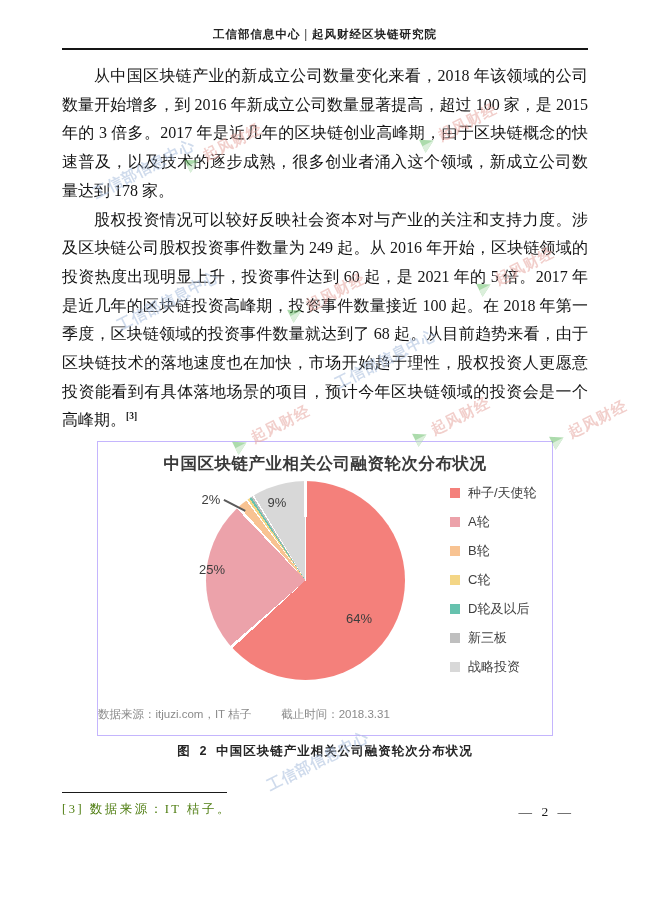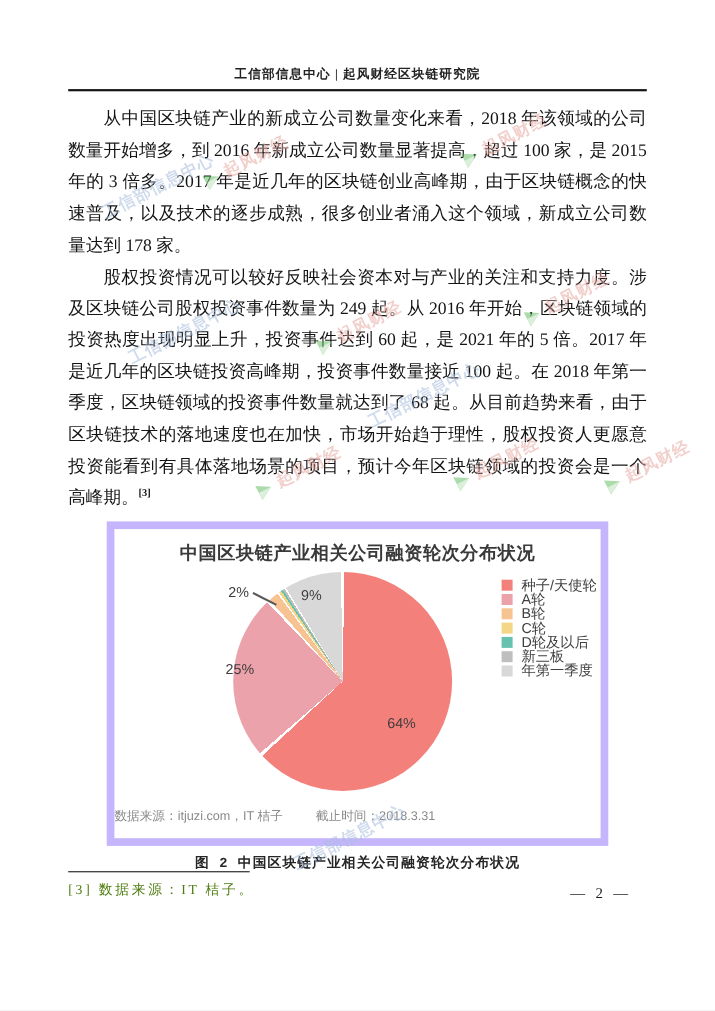--- a/index.html
+++ b/index.html
@@ -3,35 +3,35 @@
 <meta charset="utf-8">
 <style>
   * { margin:0; padding:0; box-sizing:border-box; }
   html,body { background:#888; }
   .page {
     position:relative; width:650px; height:919px; margin:0 auto;
     background:#ffffff; overflow:hidden;
     font-family:"Liberation Serif", serif; color:#1c1c1c;
   }
   
-  .header { padding-top:60px; text-align:center; }
+  .header { padding-top:27px; text-align:center; }
   .header-text { font-size:11.5px; font-weight:bold; letter-spacing:1px; color:#222; }
   .header-rule { margin:6px 62px 0 62px; border-top:2px solid #151515; }
   
   .body-text { margin:12px 62px 0 62px; }
   .body-text p {
     font-size:16px; line-height:28.7px; text-align:justify; text-justify:inter-character;
     word-break:break-all; text-indent:2em; color:#141414;
   }
   .fn-ref { font-size:9.5px; vertical-align:super; font-weight:bold; line-height:0; }
   
   .figure { margin:6px 0 0 97px; }
   .chart-box {
     position:relative; width:456px; height:295px; background:#fff;
-    border:7px solid #c4b5fd; font-family:"Liberation Sans", sans-serif;
+    border:1px solid #c4b5fd; font-family:"Liberation Sans", sans-serif;
   }
   .chart-title {
     position:absolute; top:11px; left:0; width:100%; text-align:center;
     font-size:16.5px; font-weight:bold; color:#3a3a3a; letter-spacing:0.5px;
   }
   .pie {
     position:absolute; left:108px; top:39px; width:199px; height:199px;
     border-radius:50%;
   }
   .pie-label {
@@ -39,21 +39,21 @@
     font-size:13px; color:#3d3d3d; white-space:nowrap;
   }
   .lbl-seed { left:261px; top:176px; }
   .lbl-a    { left:114px; top:127px; }
   .lbl-b    { left:113px; top:57px;  }
   .lbl-strat{ left:179px; top:60px;  }
   .callout {
     position:absolute; left:126px; top:57px; width:24px; height:1.5px;
     background:#5a5a5a; transform:rotate(27deg); transform-origin:left center;
   }
-  .legend { position:absolute; left:352px; top:44px; display:flex; flex-direction:column; }
+  .legend { position:absolute; left:352px; top:44px; display:flex; flex-direction:column; row-gap:16px; }
   .legend-item { display:flex; align-items:center; height:13px; }
   .legend-swatch { width:10px; height:10px; margin-right:8px; flex:0 0 auto; }
   .legend-label { font-size:13px; color:#404040; white-space:nowrap; }
   .chart-source {
     position:absolute; bottom:13px; left:0; width:100%; 
     font-size:11.5px; color:#8a8a8a;
   }
   .chart-source .src-left { margin-right:30px; }
   .figcaption {
     width:456px; text-align:center; margin-top:7px;
@@ -122,21 +122,21 @@
           <div class="legend-item">
             <span class="legend-swatch" style="background: rgb(102, 194, 174);"></span>
             <span class="legend-label">D轮及以后</span>
           </div>
           <div class="legend-item">
             <span class="legend-swatch" style="background: rgb(191, 191, 191);"></span>
             <span class="legend-label">新三板</span>
           </div>
           <div class="legend-item">
             <span class="legend-swatch" style="background: rgb(216, 216, 216);"></span>
-            <span class="legend-label">年第一季度</span>
+            <span class="legend-label">战略投资</span>
           </div>
         </div>
       <div class="chart-source">
         <span class="src-left">数据来源：itjuzi.com，IT 桔子</span><span>截止时间：2018.3.31</span>
       </div>
     </div>
     <figcaption class="figcaption">图 2  中国区块链产业相关公司融资轮次分布状况</figcaption>
   </figure>
 
   <div class="footnote-rule"></div>

